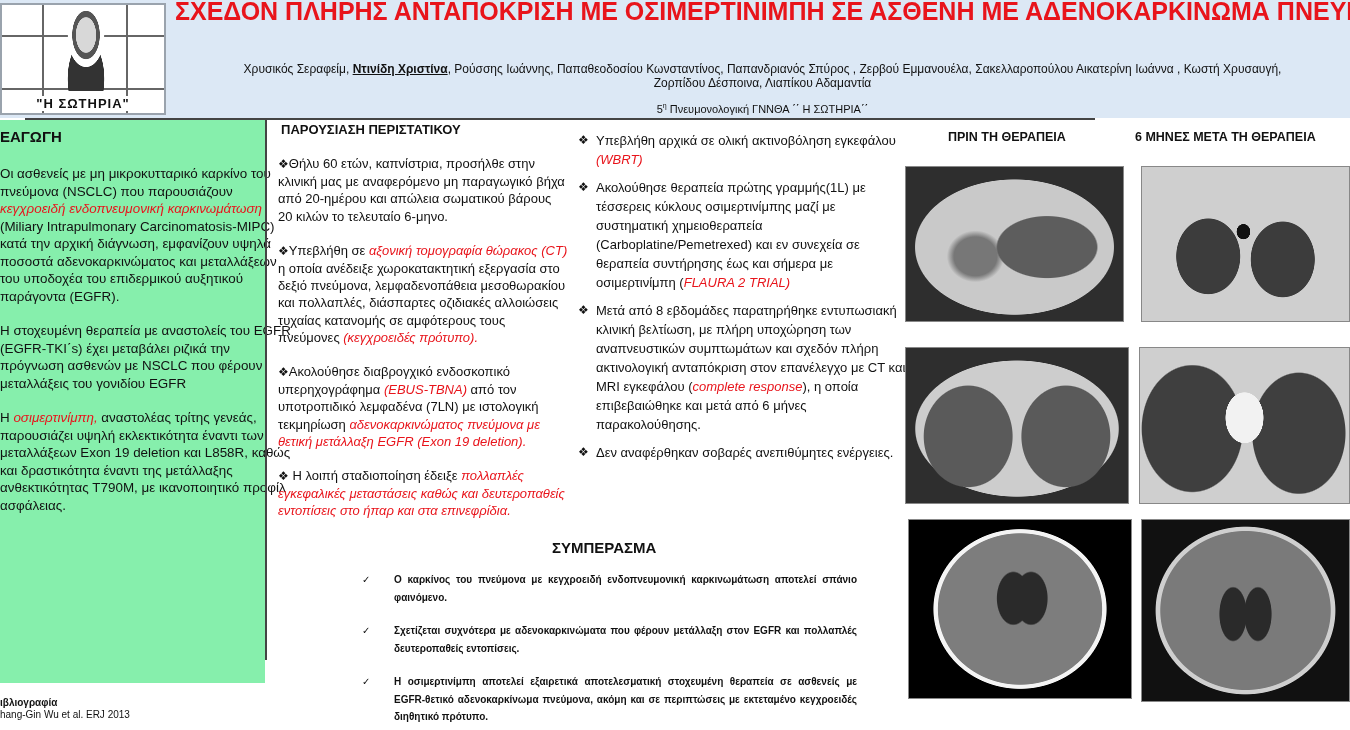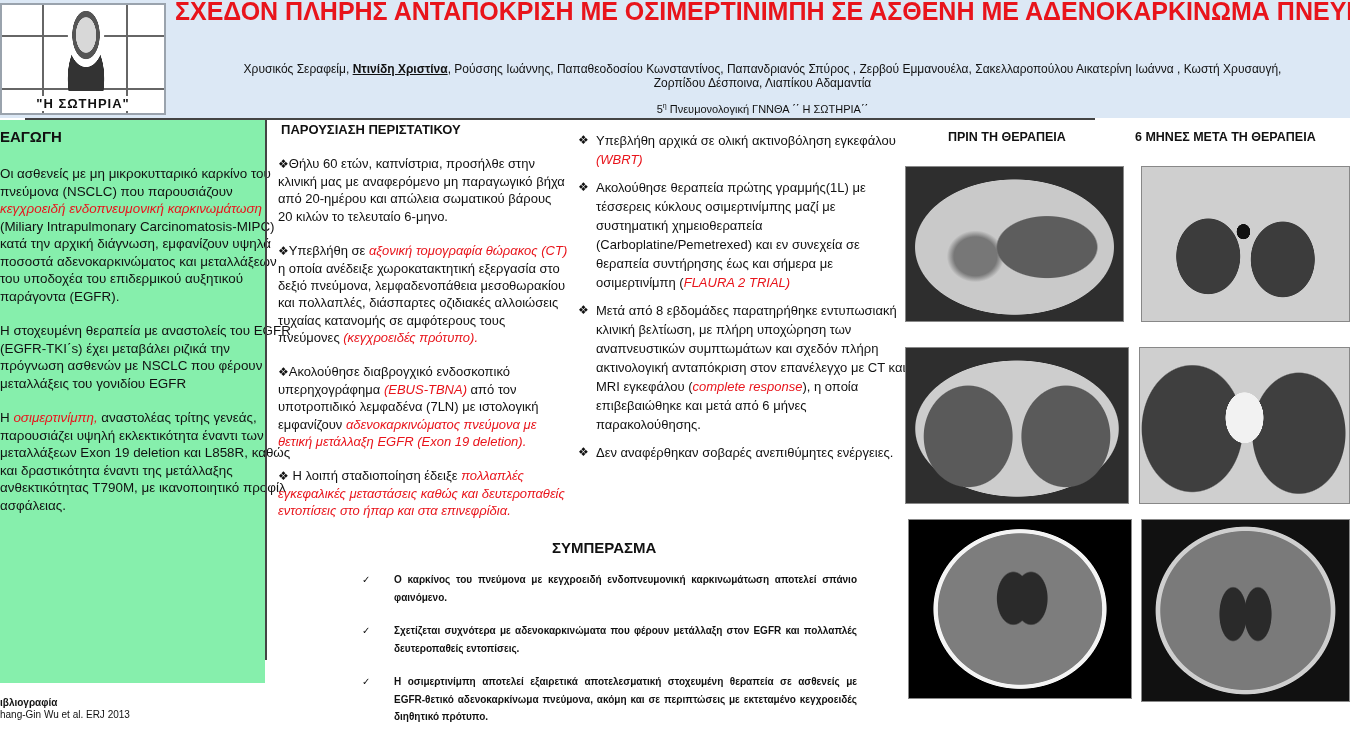--- a/index.html
+++ b/index.html
@@ -157,21 +157,21 @@
 <div class="refs">
   <b>ιβλιογραφία</b>
   <span>hang-Gin Wu et al. ERJ 2013</span>
 </div>
 
 <div class="case-col">
   <div class="section-h">ΠΑΡΟΥΣΙΑΣΗ ΠΕΡΙΣΤΑΤΙΚΟΥ</div>
   <div class="case-text">
     <p><span class="case-bullet">❖</span><span>Θήλυ 60 ετών, καπνίστρια, προσήλθε στην κλινική μας με αναφερόμενο μη παραγωγικό βήχα από 20-ημέρου και απώλεια σωματικού βάρους 20 κιλών το τελευταίο 6-μηνο.</span></p>
     <p><span class="case-bullet">❖</span><span>Υπεβλήθη σε </span><span class="red-i">αξονική τομογραφία θώρακος (CT)</span><span> η οποία ανέδειξε χωροκατακτητική εξεργασία στο δεξιό πνεύμονα, λεμφαδενοπάθεια μεσοθωρακίου και πολλαπλές, διάσπαρτες οζιδιακές αλλοιώσεις τυχαίας κατανομής σε αμφότερους τους πνεύμονες </span><span class="red-i">(κεγχροειδές πρότυπο).</span></p>
-    <p><span class="case-bullet">❖</span><span>Ακολούθησε διαβρογχικό ενδοσκοπικό υπερηχογράφημα </span><span class="red-i">(EBUS-TBNA)</span><span> από τον υποτροπιδικό λεμφαδένα (7LN) με ιστολογική εμφανίζουν </span><span class="red-i">αδενοκαρκινώματος πνεύμονα με θετική μετάλλαξη EGFR (Exon 19 deletion).</span></p>
+    <p><span class="case-bullet">❖</span><span>Ακολούθησε διαβρογχικό ενδοσκοπικό υπερηχογράφημα </span><span class="red-i">(EBUS-TBNA)</span><span> από τον υποτροπιδικό λεμφαδένα (7LN) με ιστολογική τεκμηρίωση </span><span class="red-i">αδενοκαρκινώματος πνεύμονα με θετική μετάλλαξη EGFR (Exon 19 deletion).</span></p>
     <p><span class="case-bullet">❖</span><span> Η λοιπή σταδιοποίηση έδειξε </span><span class="red-i">πολλαπλές εγκεφαλικές μεταστάσεις καθώς και δευτεροπαθείς εντοπίσεις στο ήπαρ και στα επινεφρίδια.</span></p>
   </div>
 </div>
 
 <div class="tx-col">
   <div class="item">
     <span class="bullet">❖</span>
     <span>Υπεβλήθη αρχικά σε ολική ακτινοβόληση εγκεφάλου </span><span class="red-i">(WBRT)</span>
   </div>
   <div class="item">

